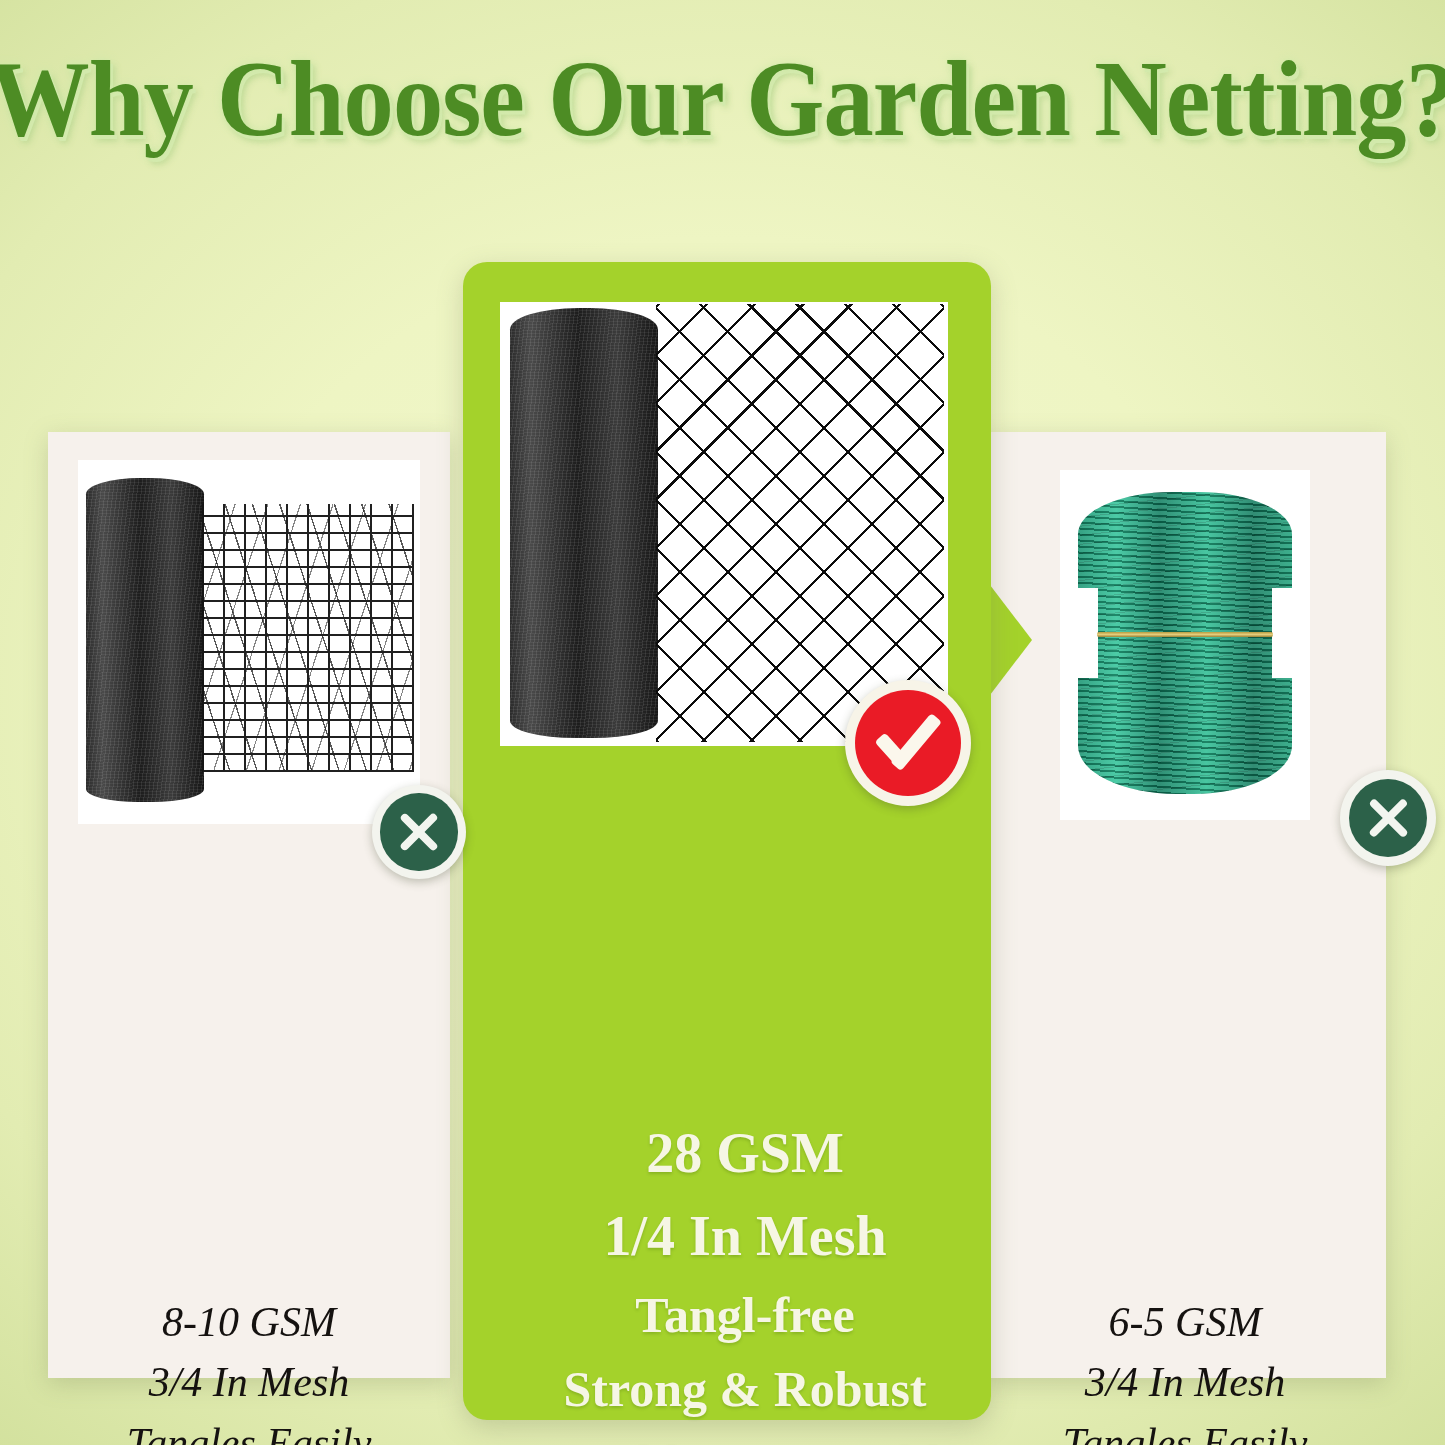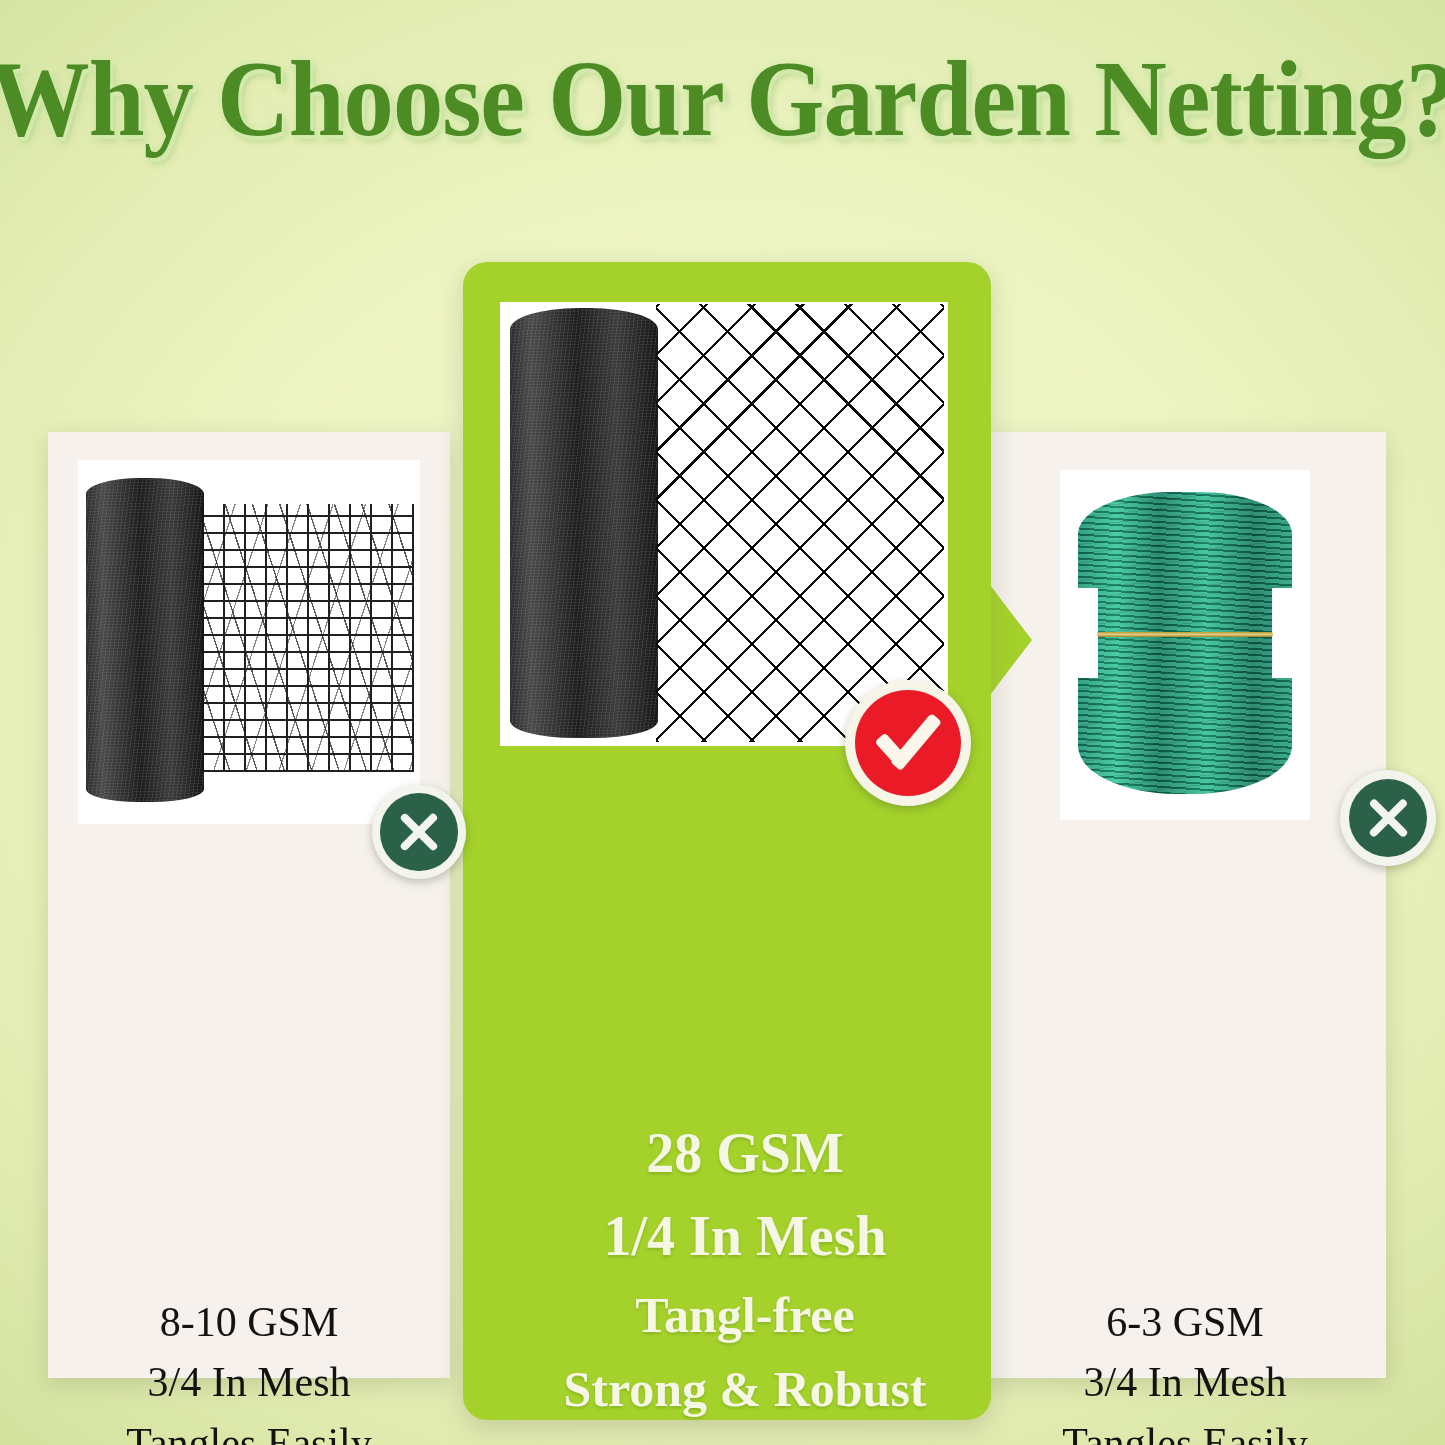--- a/index.html
+++ b/index.html
@@ -151,21 +151,21 @@
     width:20%;height:92%;left:52%;top:3%;transform:rotate(40deg);
   }
 
   
   .feat-side{
     position:absolute;left:0;width:100%;
     text-align:center;color:#151210;
     font-family:"Liberation Serif",serif;
     font-size:42px;line-height:1.44;
   }
-  .feat-side div{white-space:nowrap;}
+  .feat-side div{white-space:nowrap;font-style:italic;}
   #text-left{top:860px;}
   #text-right{top:860px;}
 
   .feat-center{
     position:absolute;left:0;width:100%;
     text-align:center;color:#f6f6e4;
     font-family:"Liberation Serif",serif;
     font-weight:bold;
     font-size:50px;line-height:1.48;
     text-shadow:0 2px 3px rgba(60,95,10,.25);
@@ -197,21 +197,21 @@
   </div>
 
   <div class="card-side" id="card-right">
     <div class="img-box" id="img-right">
       <div class="bundle" style="left:18px;right:18px;top:22px;bottom:26px;"></div>
       <div class="bundle-pinchL" style="left:0;top:118px;width:38px;height:90px;"></div>
       <div class="bundle-pinchR" style="right:0;top:118px;width:38px;height:90px;"></div>
       <div class="bundle-waist" style="top:162px;width:176px;height:5px;"></div>
     </div>
     <div class="feat-side" id="text-right">
-      <div>6-3 GSM</div>
+      <div>6-5 GSM</div>
       <div>3/4 In Mesh</div>
       <div>Tangles Easily</div>
 
     </div>
   </div>
 
   <div id="center-arrow"></div>
   <div id="card-center">
     <div class="feat-center" id="text-center">
       <div class="big">28 GSM</div>

